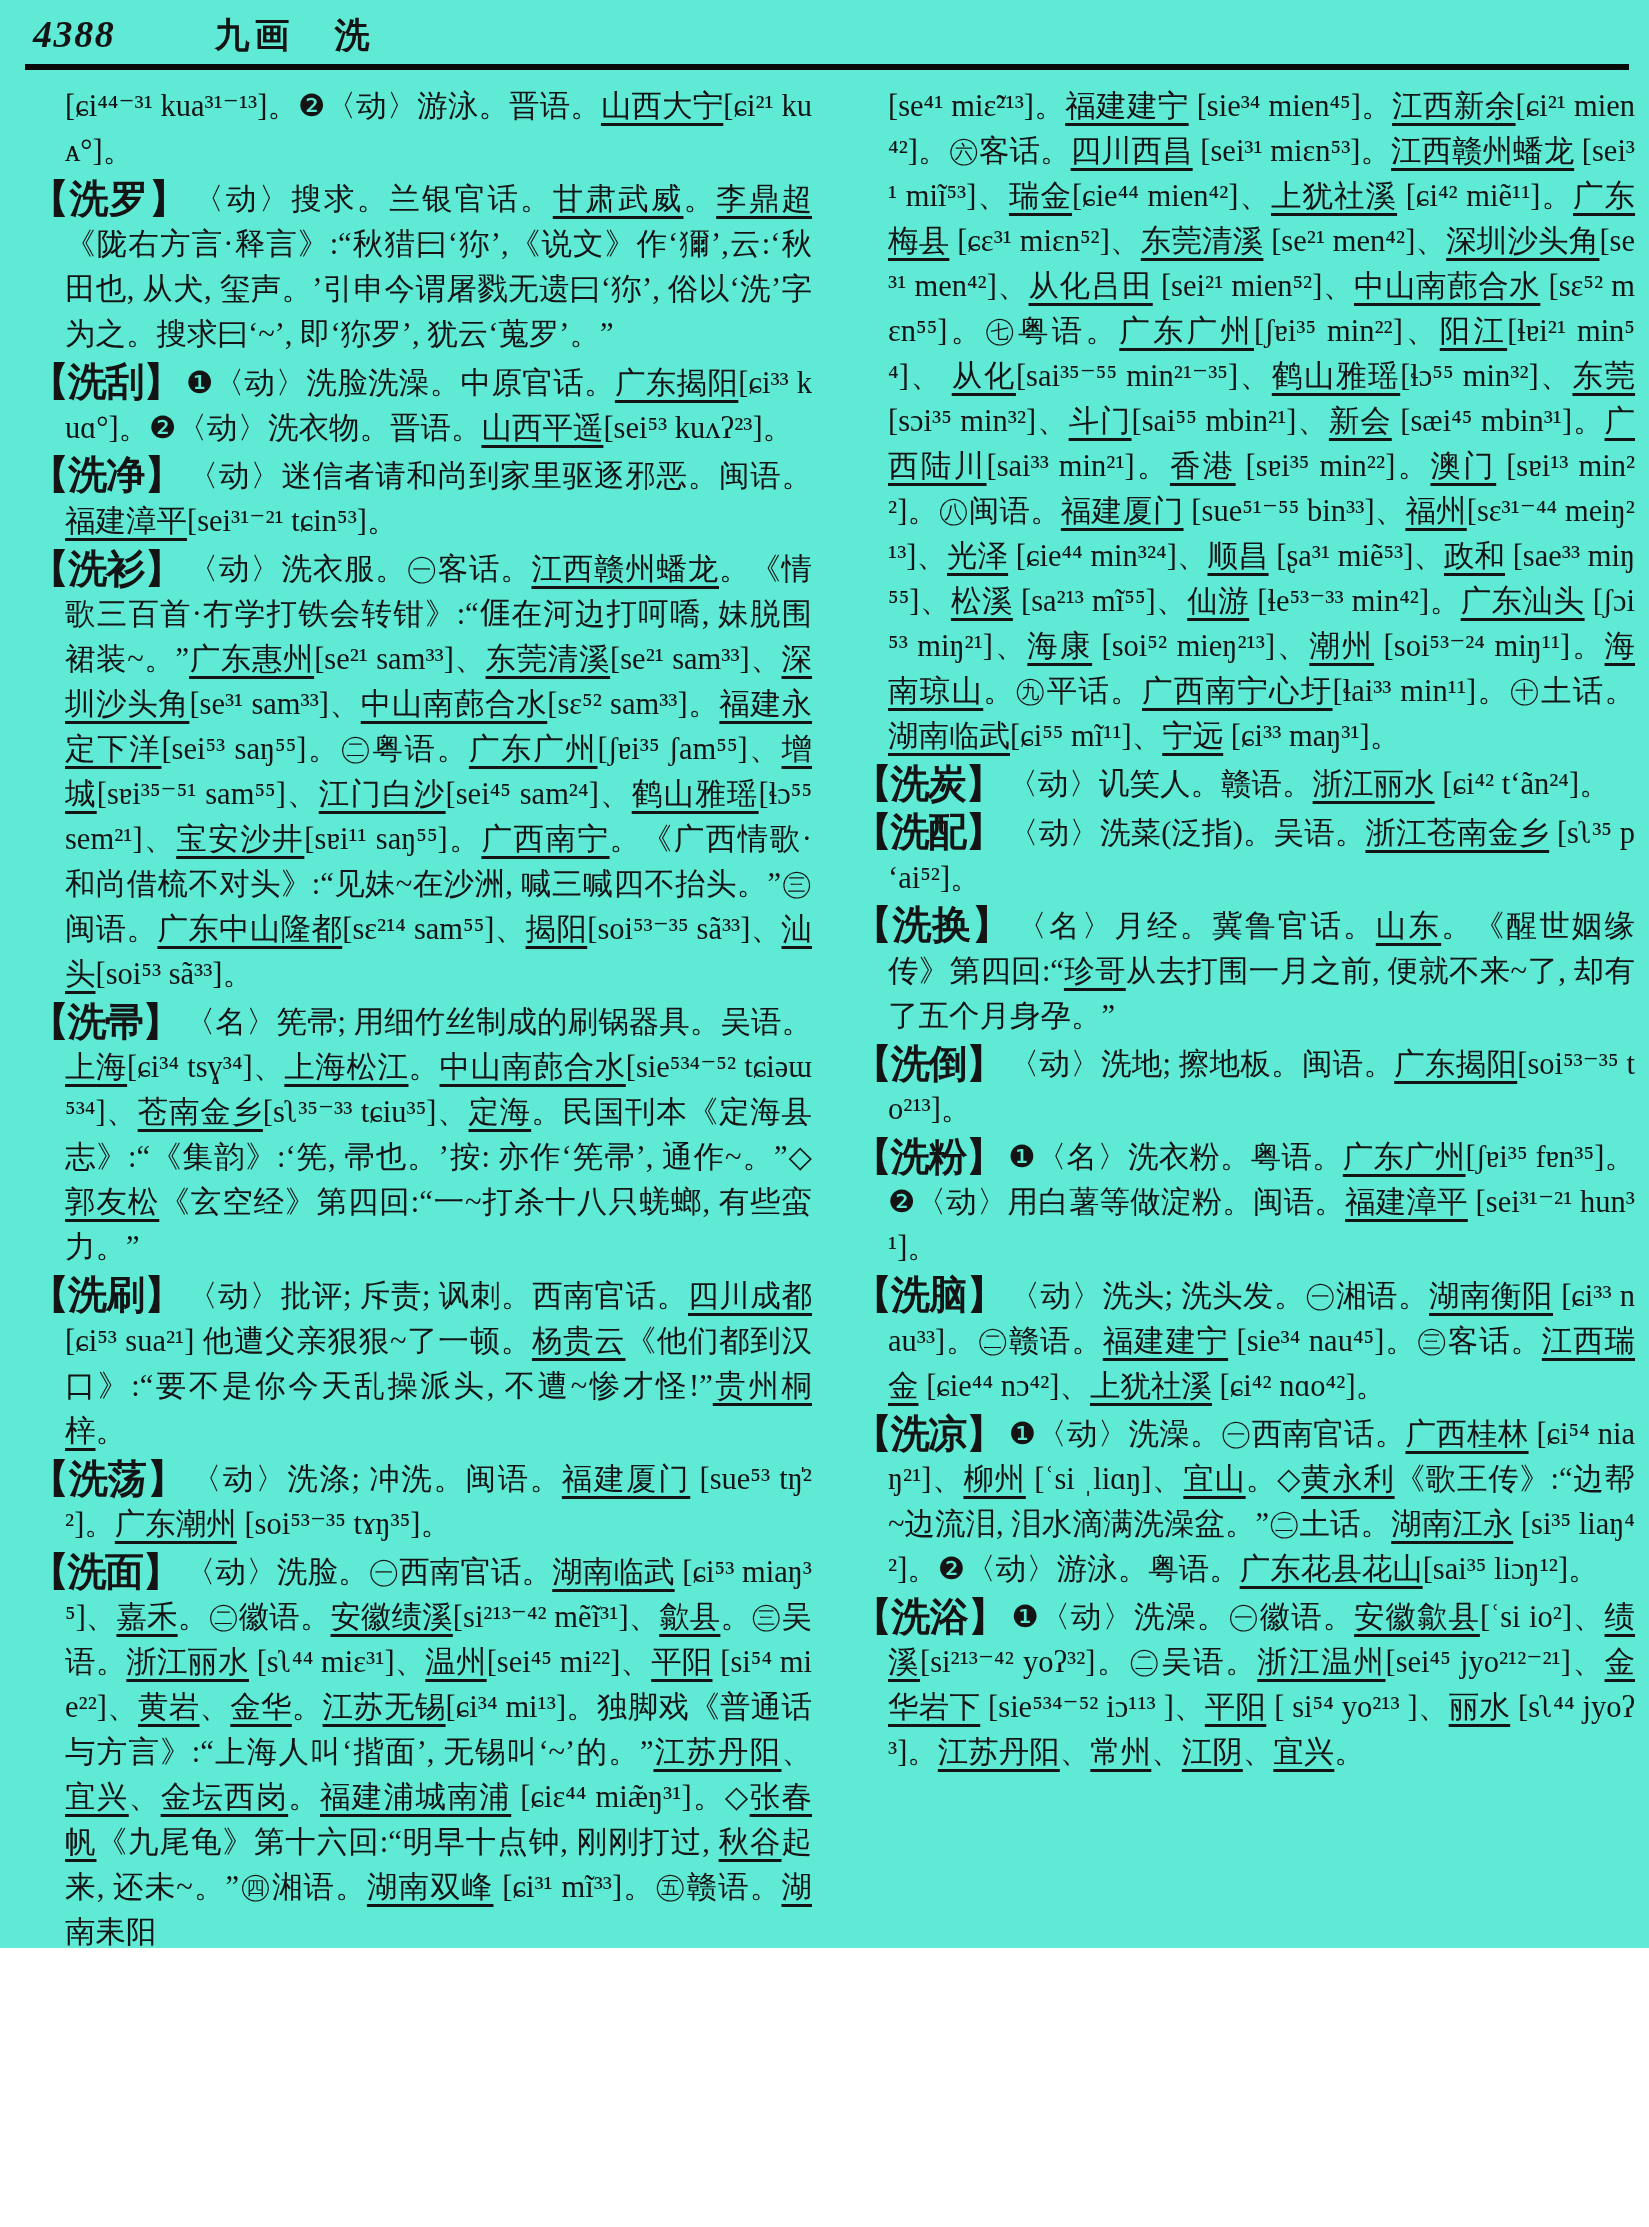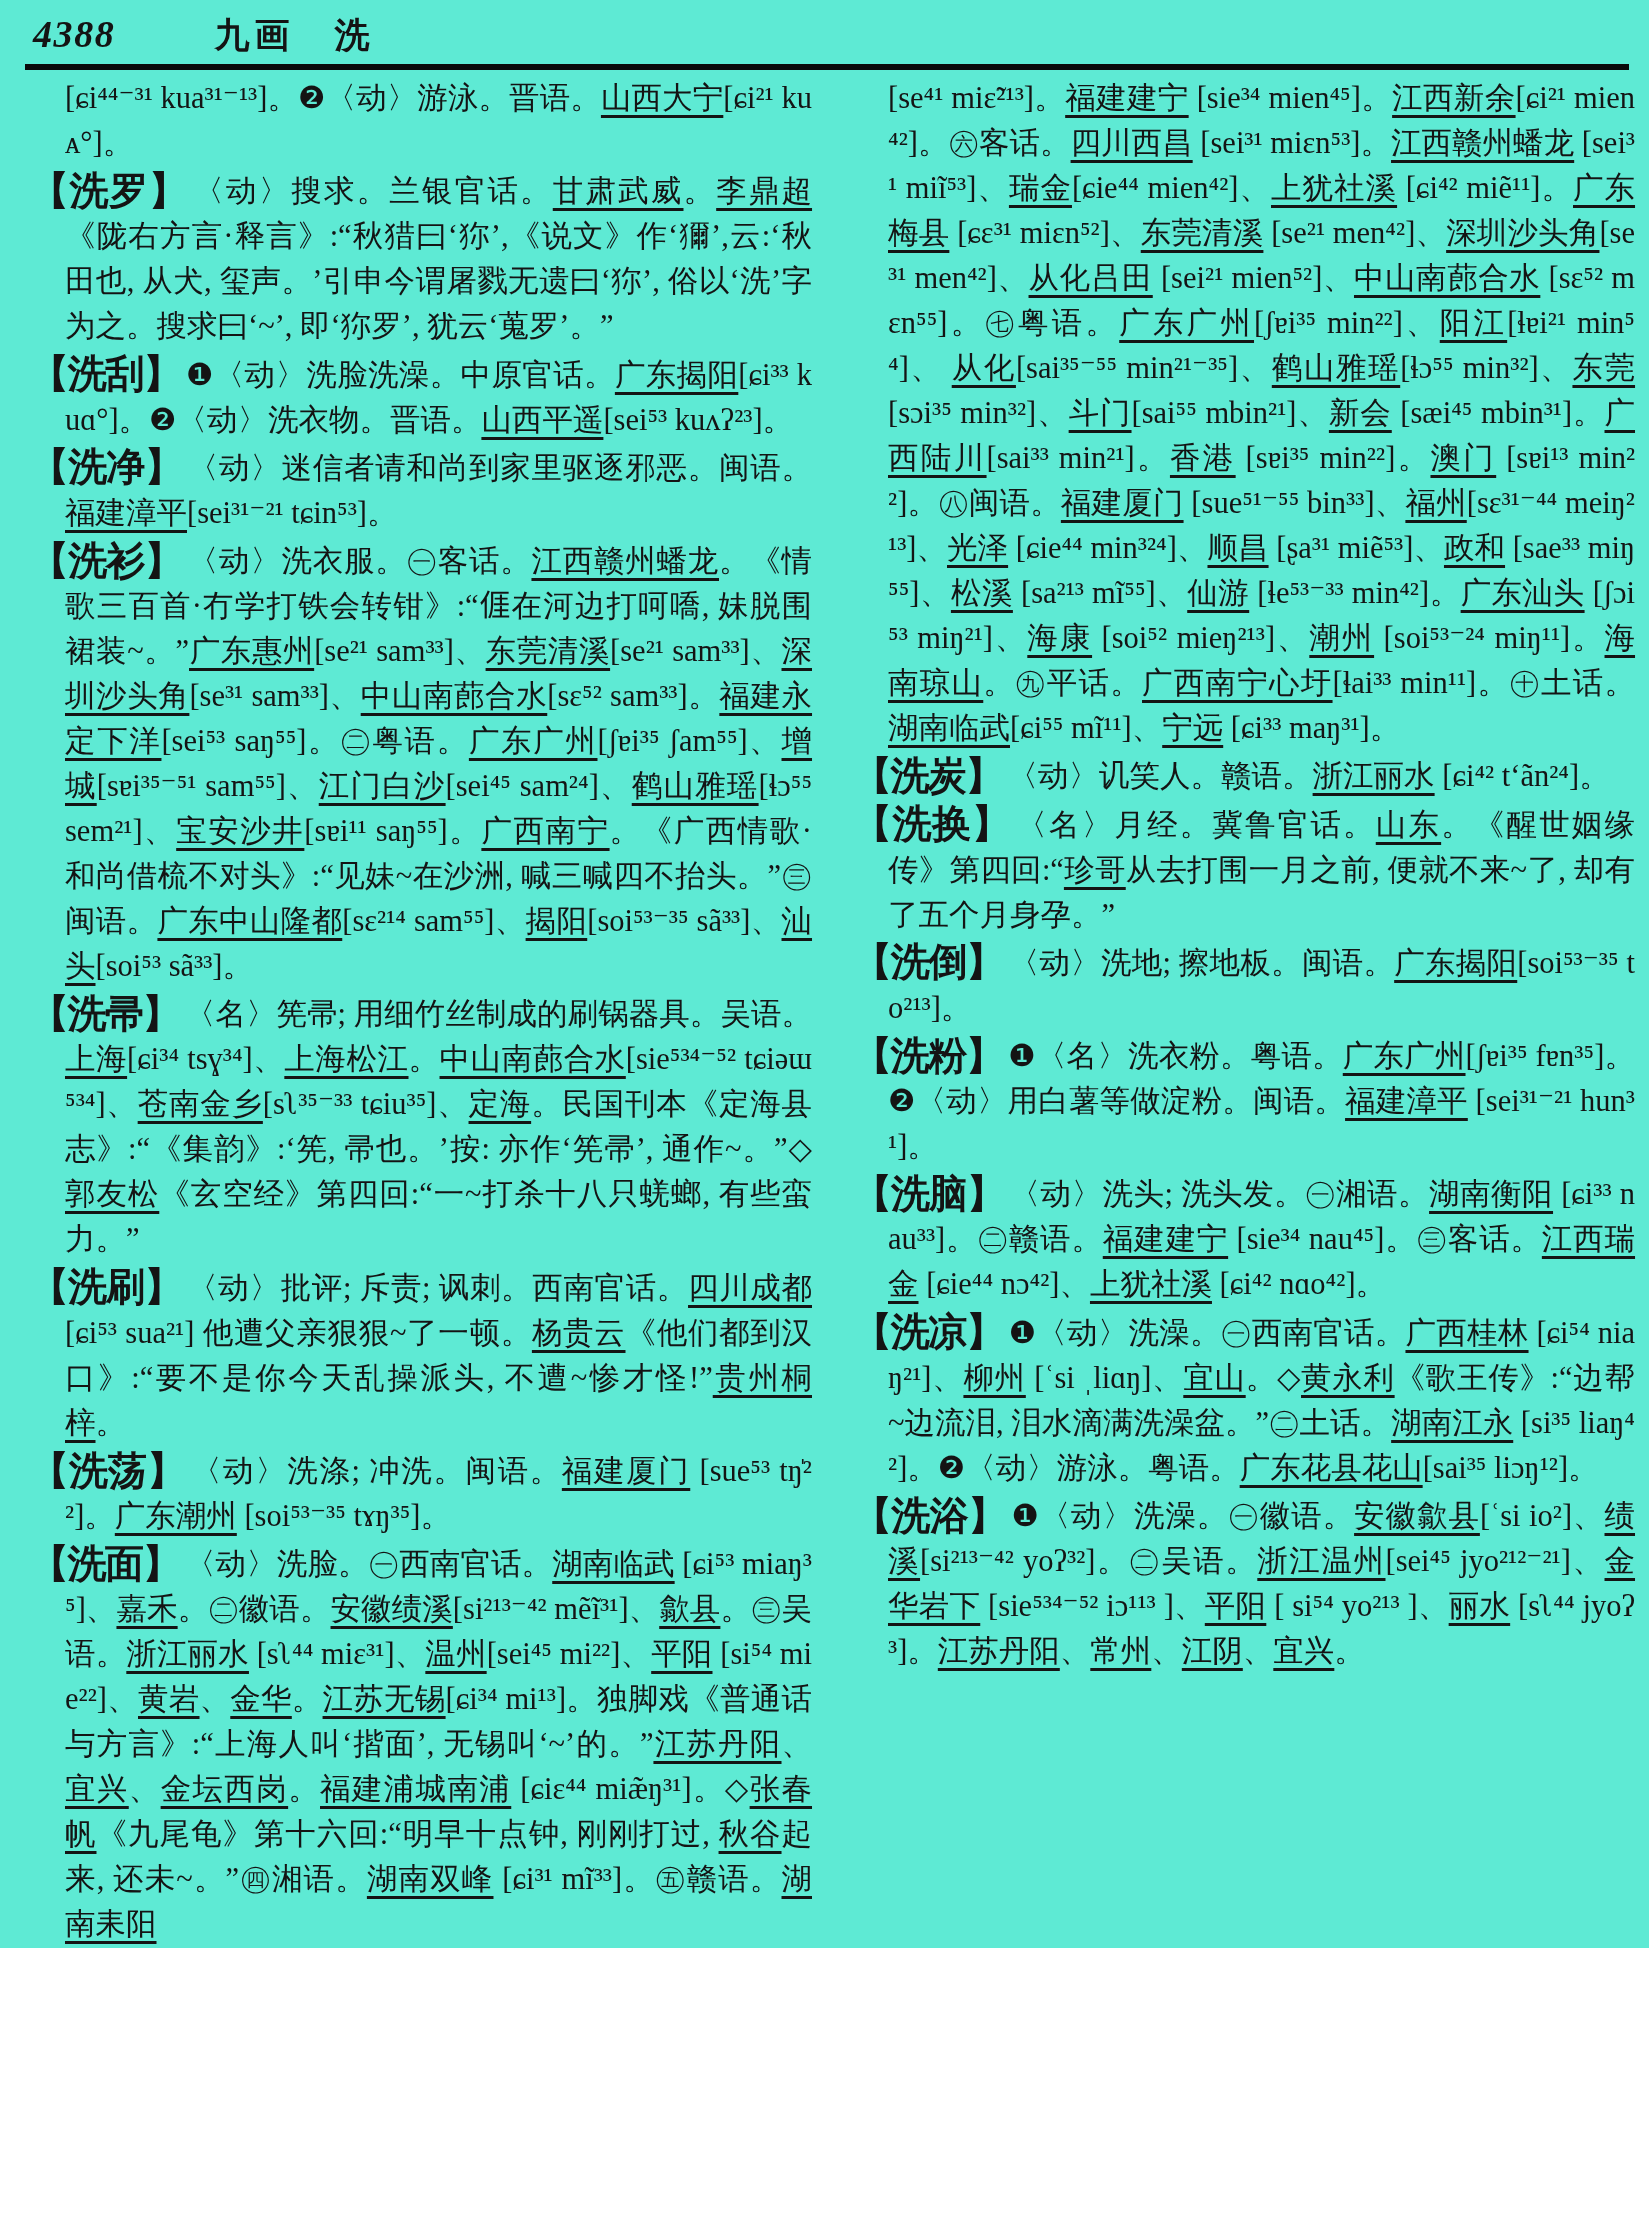--- a/index.html
+++ b/index.html
@@ -17,21 +17,21 @@
     font-size:38px;font-weight:bold;font-style:italic;
     letter-spacing:1.6px;
   }
   .section{
     display:inline-block;
     font-size:35px;font-weight:bold;
     margin-left:99px;letter-spacing:5px;
   }
   .rule{position:absolute;left:25px;width:1604px;top:64px;height:5.8px;background:#0a0a0a;}
   .col{
-    position:absolute;top:76px;width:782px;
+    position:absolute;top:84px;width:782px;
     font-size:30.5px;line-height:45px;
     text-align:justify;
     word-break:break-all;
   }
   .col-left{left:30px;}
   .col-right{left:853px;}
   .block{padding-left:35px;text-indent:-35px;}
   .block.cont{text-indent:0;}
   .block.entry{margin-top:3.3px;}
   .hw{
@@ -61,20 +61,21 @@
       <div class="block entry"><span class="hw">【洗净】</span>〈动〉迷信者请和尚到家里驱逐邪恶。闽语。<span class="u">福建漳平</span>[sei³¹⁻²¹ tɕin⁵³]。</div>
       <div class="block entry"><span class="hw">【洗衫】</span>〈动〉洗衣服。㊀客话。<span class="u">江西赣州蟠龙</span>。《情歌三百首·冇学打铁会转钳》:“𠊎在河边打呵嘺, 妹脱围裙装~。”<span class="u">广东惠州</span>[se²¹ sam³³]、<span class="u">东莞清溪</span>[se²¹ sam³³]、<span class="u">深圳沙头角</span>[se³¹ sam³³]、<span class="u">中山南蓢合水</span>[sɛ⁵² sam³³]。<span class="u">福建永定下洋</span>[sei⁵³ saŋ⁵⁵]。㊁粤语。<span class="u">广东广州</span>[ʃɐi³⁵ ʃam⁵⁵]、<span class="u">增城</span>[sɐi³⁵⁻⁵¹ sam⁵⁵]、<span class="u">江门白沙</span>[sei⁴⁵ sam²⁴]、<span class="u">鹤山雅瑶</span>[ɬɔ⁵⁵ sem²¹]、<span class="u">宝安沙井</span>[sɐi¹¹ saŋ⁵⁵]。<span class="u">广西南宁</span>。《广西情歌·和尚借梳不对头》:“见妹~在沙洲, 喊三喊四不抬头。”㊂闽语。<span class="u">广东中山隆都</span>[sɛ²¹⁴ sam⁵⁵]、<span class="u">揭阳</span>[soi⁵³⁻³⁵ sã³³]、<span class="u">汕头</span>[soi⁵³ sã³³]。</div>
       <div class="block entry"><span class="hw">【洗帚】</span>〈名〉筅帚; 用细竹丝制成的刷锅器具。吴语。<span class="u">上海</span>[ɕi³⁴ tsɣ³⁴]、<span class="u">上海松江</span>。<span class="u">中山南蓢合水</span>[sie⁵³⁴⁻⁵² tɕiəɯ⁵³⁴]、<span class="u">苍南金乡</span>[sʅ³⁵⁻³³ tɕiu³⁵]、<span class="u">定海</span>。民国刊本《定海县志》:“《集韵》:‘筅, 帚也。’按: 亦作‘筅帚’, 通作~。”◇<span class="u">郭友松</span>《玄空经》第四回:“一~打杀十八只蜣螂, 有些蛮力。”</div>
       <div class="block entry"><span class="hw">【洗刷】</span>〈动〉批评; 斥责; 讽刺。西南官话。<span class="u">四川成都</span>[ɕi⁵³ sua²¹] 他遭父亲狠狠~了一顿。<span class="u">杨贵云</span>《他们都到汉口》:“要不是你今天乱操派头, 不遭~惨才怪!”<span class="u">贵州桐梓</span>。</div>
       <div class="block entry"><span class="hw">【洗荡】</span>〈动〉洗涤; 冲洗。闽语。<span class="u">福建厦门</span> [sue⁵³ tŋ̍²²]。<span class="u">广东潮州</span> [soi⁵³⁻³⁵ tɤŋ³⁵]。</div>
       <div class="block entry"><span class="hw">【洗面】</span>〈动〉洗脸。㊀西南官话。<span class="u">湖南临武</span> [ɕi⁵³ miaŋ³⁵]、<span class="u">嘉禾</span>。㊁徽语。<span class="u">安徽绩溪</span>[si²¹³⁻⁴² mẽĩ³¹]、<span class="u">歙县</span>。㊂吴语。<span class="u">浙江丽水</span> [sʅ⁴⁴ miɛ³¹]、<span class="u">温州</span>[sei⁴⁵ mi²²]、<span class="u">平阳</span> [si⁵⁴ mie²²]、<span class="u">黄岩</span>、<span class="u">金华</span>。<span class="u">江苏无锡</span>[ɕi³⁴ mi¹³]。独脚戏《普通话与方言》:“上海人叫‘揩面’, 无锡叫‘~’的。”<span class="u">江苏丹阳</span>、<span class="u">宜兴</span>、<span class="u">金坛西岗</span>。<span class="u">福建浦城南浦</span> [ɕiɛ⁴⁴ miæ̃ŋ³¹]。◇<span class="u">张春帆</span>《九尾龟》第十六回:“明早十点钟, 刚刚打过, <span class="u">秋谷</span>起来, 还未~。”㊃湘语。<span class="u">湖南双峰</span> [ɕi³¹ mĩ³³]。㊄赣语。<span class="u">湖南耒阳</span></div>
     </div>
   <div class="col col-right" id="col1">
       <div class="block cont">[se⁴¹ miɛ̃²¹³]。<span class="u">福建建宁</span> [sie³⁴ mien⁴⁵]。<span class="u">江西新余</span>[ɕi²¹ mien⁴²]。㊅客话。<span class="u">四川西昌</span> [sei³¹ miɛn⁵³]。<span class="u">江西赣州蟠龙</span> [sei³¹ miĩ⁵³]、<span class="u">瑞金</span>[ɕie⁴⁴ mien⁴²]、<span class="u">上犹社溪</span> [ɕi⁴² miẽ¹¹]。<span class="u">广东梅县</span> [ɕɛ³¹ miɛn⁵²]、<span class="u">东莞清溪</span> [se²¹ men⁴²]、<span class="u">深圳沙头角</span>[se³¹ men⁴²]、<span class="u">从化吕田</span> [sei²¹ mien⁵²]、<span class="u">中山南蓢合水</span> [sɛ⁵² mɛn⁵⁵]。㊆粤语。<span class="u">广东广州</span>[ʃɐi³⁵ min²²]、<span class="u">阳江</span>[ɬɐi²¹ min⁵⁴]、 <span class="u">从化</span>[sai³⁵⁻⁵⁵ min²¹⁻³⁵]、<span class="u">鹤山雅瑶</span>[ɬɔ⁵⁵ min³²]、<span class="u">东莞</span> [sɔi³⁵ min³²]、<span class="u">斗门</span>[sai⁵⁵ mbin²¹]、<span class="u">新会</span> [sæi⁴⁵ mbin³¹]。<span class="u">广西陆川</span>[sai³³ min²¹]。<span class="u">香港</span> [sɐi³⁵ min²²]。<span class="u">澳门</span> [sɐi¹³ min²²]。㊇闽语。<span class="u">福建厦门</span> [sue⁵¹⁻⁵⁵ bin³³]、<span class="u">福州</span>[sɛ³¹⁻⁴⁴ meiŋ²¹³]、<span class="u">光泽</span> [ɕie⁴⁴ min³²⁴]、<span class="u">顺昌</span> [ʂa³¹ miẽ⁵³]、<span class="u">政和</span> [sae³³ miŋ⁵⁵]、<span class="u">松溪</span> [sa²¹³ mĩ⁵⁵]、<span class="u">仙游</span> [ɬe⁵³⁻³³ min⁴²]。<span class="u">广东汕头</span> [ʃɔi⁵³ miŋ²¹]、<span class="u">海康</span> [soi⁵² mieŋ²¹³]、<span class="u">潮州</span> [soi⁵³⁻²⁴ miŋ¹¹]。<span class="u">海南琼山</span>。㊈平话。<span class="u">广西南宁心圩</span>[ɬai³³ min¹¹]。㊉土话。<span class="u">湖南临武</span>[ɕi⁵⁵ mĩ¹¹]、<span class="u">宁远</span> [ɕi³³ maŋ³¹]。</div>
       <div class="block entry"><span class="hw">【洗炭】</span>〈动〉讥笑人。赣语。<span class="u">浙江丽水</span> [ɕi⁴² tʻãn²⁴]。</div>
+      <div class="block entry"><span class="hw">【洗配】</span>〈动〉洗菜(泛指)。吴语。<span class="u">浙江苍南金乡</span> [sʅ³⁵ pʻai⁵²]。</div>
       <div class="block entry"><span class="hw">【洗换】</span>〈名〉月经。冀鲁官话。<span class="u">山东</span>。《醒世姻缘传》第四回:“<span class="u">珍哥</span>从去打围一月之前, 便就不来~了, 却有了五个月身孕。”</div>
       <div class="block entry"><span class="hw">【洗倒】</span>〈动〉洗地; 擦地板。闽语。<span class="u">广东揭阳</span>[soi⁵³⁻³⁵ to²¹³]。</div>
       <div class="block entry"><span class="hw">【洗粉】</span>❶〈名〉洗衣粉。粤语。<span class="u">广东广州</span>[ʃɐi³⁵ fɐn³⁵]。❷〈动〉用白薯等做淀粉。闽语。<span class="u">福建漳平</span> [sei³¹⁻²¹ hun³¹]。</div>
       <div class="block entry"><span class="hw">【洗脑】</span>〈动〉洗头; 洗头发。㊀湘语。<span class="u">湖南衡阳</span> [ɕi³³ nau³³]。㊁赣语。<span class="u">福建建宁</span> [sie³⁴ nau⁴⁵]。㊂客话。<span class="u">江西瑞金</span> [ɕie⁴⁴ nɔ⁴²]、<span class="u">上犹社溪</span> [ɕi⁴² nɑo⁴²]。</div>
       <div class="block entry"><span class="hw">【洗凉】</span>❶〈动〉洗澡。㊀西南官话。<span class="u">广西桂林</span> [ɕi⁵⁴ niaŋ²¹]、<span class="u">柳州</span> [ʿsi ˌliɑŋ]、<span class="u">宜山</span>。◇<span class="u">黄永利</span>《歌王传》:“边帮~边流泪, 泪水滴满洗澡盆。”㊁土话。<span class="u">湖南江永</span> [si³⁵ liaŋ⁴²]。❷〈动〉游泳。粤语。<span class="u">广东花县花山</span>[sai³⁵ liɔŋ¹²]。</div>
       <div class="block entry"><span class="hw">【洗浴】</span>❶〈动〉洗澡。㊀徽语。<span class="u">安徽歙县</span>[ʿsi io²]、<span class="u">绩溪</span>[si²¹³⁻⁴² yoʔ³²]。㊁吴语。<span class="u">浙江温州</span>[sei⁴⁵ jyo²¹²⁻²¹]、<span class="u">金华岩下</span> [sie⁵³⁴⁻⁵² iɔ¹¹³ ]、<span class="u">平阳</span> [ si⁵⁴ yo²¹³ ]、<span class="u">丽水</span> [sʅ⁴⁴ jyoʔ³]。<span class="u">江苏丹阳</span>、<span class="u">常州</span>、<span class="u">江阴</span>、<span class="u">宜兴</span>。</div>
     </div>
 </div>
 
 

